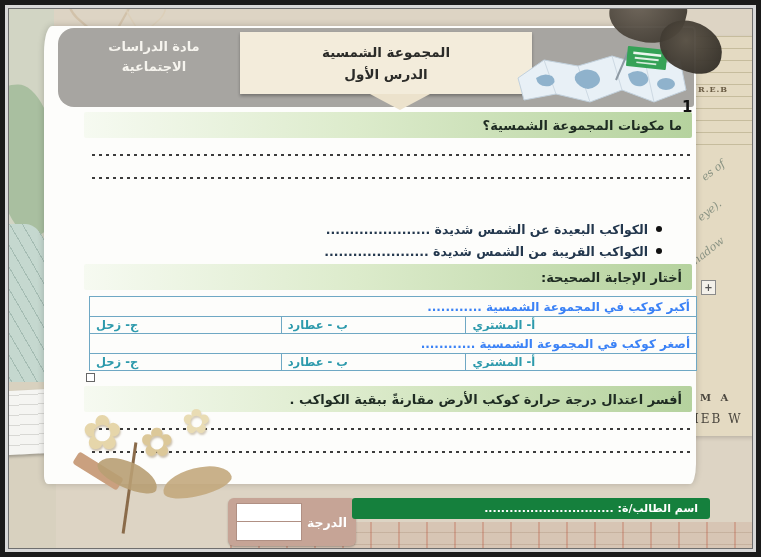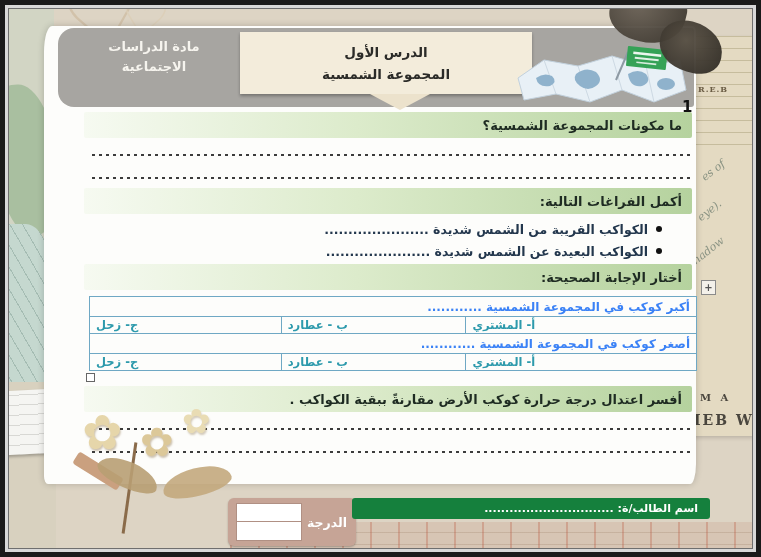--- a/index.html
+++ b/index.html
@@ -35,21 +35,21 @@
     box-shadow:-2px 2px 4px rgba(0,0,0,.15);}
   .ruled{position:absolute;left:0;top:0;width:100%;height:120px;
     background:repeating-linear-gradient(0deg,transparent 0 11px,#c6bc9d 11px 12px);}
   .frag{position:absolute;font-family:"DejaVu Serif",serif;color:#8a9383;font-style:italic;font-size:11px;
     transform:rotate(-38deg);white-space:nowrap;}
   .frag-reb{left:10px;top:48px;transform:none;font-style:normal;font-size:8px;color:#6b5d45;font-weight:bold;letter-spacing:1px;}
   .frag-esof{left:12px;top:128px;}
   .frag-eye{left:8px;top:168px;}
   .frag-hadow{left:2px;top:208px;}
   .frag-ma{left:12px;top:356px;transform:none;font-style:normal;color:#4a463e;font-weight:bold;font-size:10px;letter-spacing:3px;}
-  .frag-ieb{left:6px;top:376px;transform:none;font-style:normal;color:#4a463e;font-weight:bold;font-size:14px;letter-spacing:2px;}
+  .frag-ieb{left:6px;top:376px;transform:none;font-style:normal;color:#4a463e;font-weight:normal;font-size:12px;letter-spacing:2px;}
   .paper-stack{left:-4px;top:390px;width:66px;height:64px;background:#f5f5f2;z-index:2;
     transform:rotate(-3deg);box-shadow:1px 2px 3px rgba(0,0,0,.25);
     background-image:repeating-linear-gradient(0deg,transparent 0 9px,#d8d8d4 9px 10px);}
   .flowers{left:52px;top:408px;width:190px;height:150px;z-index:3;}
   .flower{position:absolute;line-height:1;}
   .flower-1{left:30px;top:0;font-size:48px;color:#e6d6aa;text-shadow:1px 2px 2px rgba(120,90,40,.35);}
   .flower-2{left:88px;top:14px;font-size:40px;color:#dcc899;text-shadow:1px 2px 2px rgba(120,90,40,.35);}
   .flower-3{left:130px;top:-4px;font-size:34px;color:#e9dcb4;text-shadow:1px 2px 2px rgba(120,90,40,.3);}
   .leaf{position:absolute;background:#b89e73;border-radius:50% 50% 50% 50%/60% 60% 40% 40%;opacity:.9;}
   .leaf-1{left:44px;top:54px;width:64px;height:26px;transform:rotate(24deg);}
@@ -161,22 +161,22 @@
 </div>
 
 <div class="panel">
 
   <div class="header-band">
     <div class="subject-box">
       <div class="l1">مادة الدراسات</div>
       <div class="l2">الاجتماعية</div>
     </div>
     <div class="lesson-banner">
+      <div>المجموعة الشمسية</div>
       <div>الدرس الأول</div>
-      <div>المجموعة الشمسية</div>
     </div>
     <div class="banner-fold"></div>
     <svg class="map-illustration" viewBox="0 0 172 64">
       <polygon points="2,34 28,16 62,22 96,12 130,22 164,16 170,46 138,58 106,46 74,58 40,50 8,56" fill="#e8f0f6" stroke="#c2d1dd" stroke-width="1"></polygon>
       <line x1="40" y1="50" x2="28" y2="16" stroke="#cdd9e3" stroke-width="1"></line>
       <line x1="74" y1="58" x2="62" y2="22" stroke="#cdd9e3" stroke-width="1"></line>
       <line x1="106" y1="46" x2="96" y2="12" stroke="#cdd9e3" stroke-width="1"></line>
       <line x1="138" y1="58" x2="130" y2="22" stroke="#cdd9e3" stroke-width="1"></line>
       <path d="M20,34 q8,-6 16,-2 q6,6 -2,10 q-12,2 -14,-8z" fill="#8fb2cc"></path>
       <path d="M60,30 q10,-8 20,-2 q8,8 0,14 q-8,6 -16,0 q-8,-6 -4,-12z" fill="#8fb2cc"></path>
@@ -192,31 +192,28 @@
     </svg>
   </div>
 
   <div class="q-number">1</div>
   <div class="gbar gbar-1">
     <span>ما مكونات المجموعة الشمسية؟</span>
   </div>
   <div class="dotline dl-1"></div>
   <div class="dotline dl-2"></div>
 
-  <div class="gbar gbar-2">
-    <span>أكمل الفراغات التالية:</span>
-  </div>
   <div class="bullets">
     <div class="bullet-row">
       <span class="bullet-dot"></span>
-      <span>الكواكب القريبة من الشمس شديدة ......................</span>
+      <span>الكواكب البعيدة عن الشمس شديدة ......................</span>
     </div>
     <div class="bullet-row">
       <span class="bullet-dot"></span>
-      <span>الكواكب البعيدة عن الشمس شديدة ......................</span>
+      <span>الكواكب القريبة من الشمس شديدة ......................</span>
     </div>
   </div>
 
   <div class="gbar gbar-3">
     <span>أختار الإجابة الصحيحة:</span>
   </div>
   <div class="move-handle">+</div>
   <table class="mc-table">
     <tbody>
         <tr>

